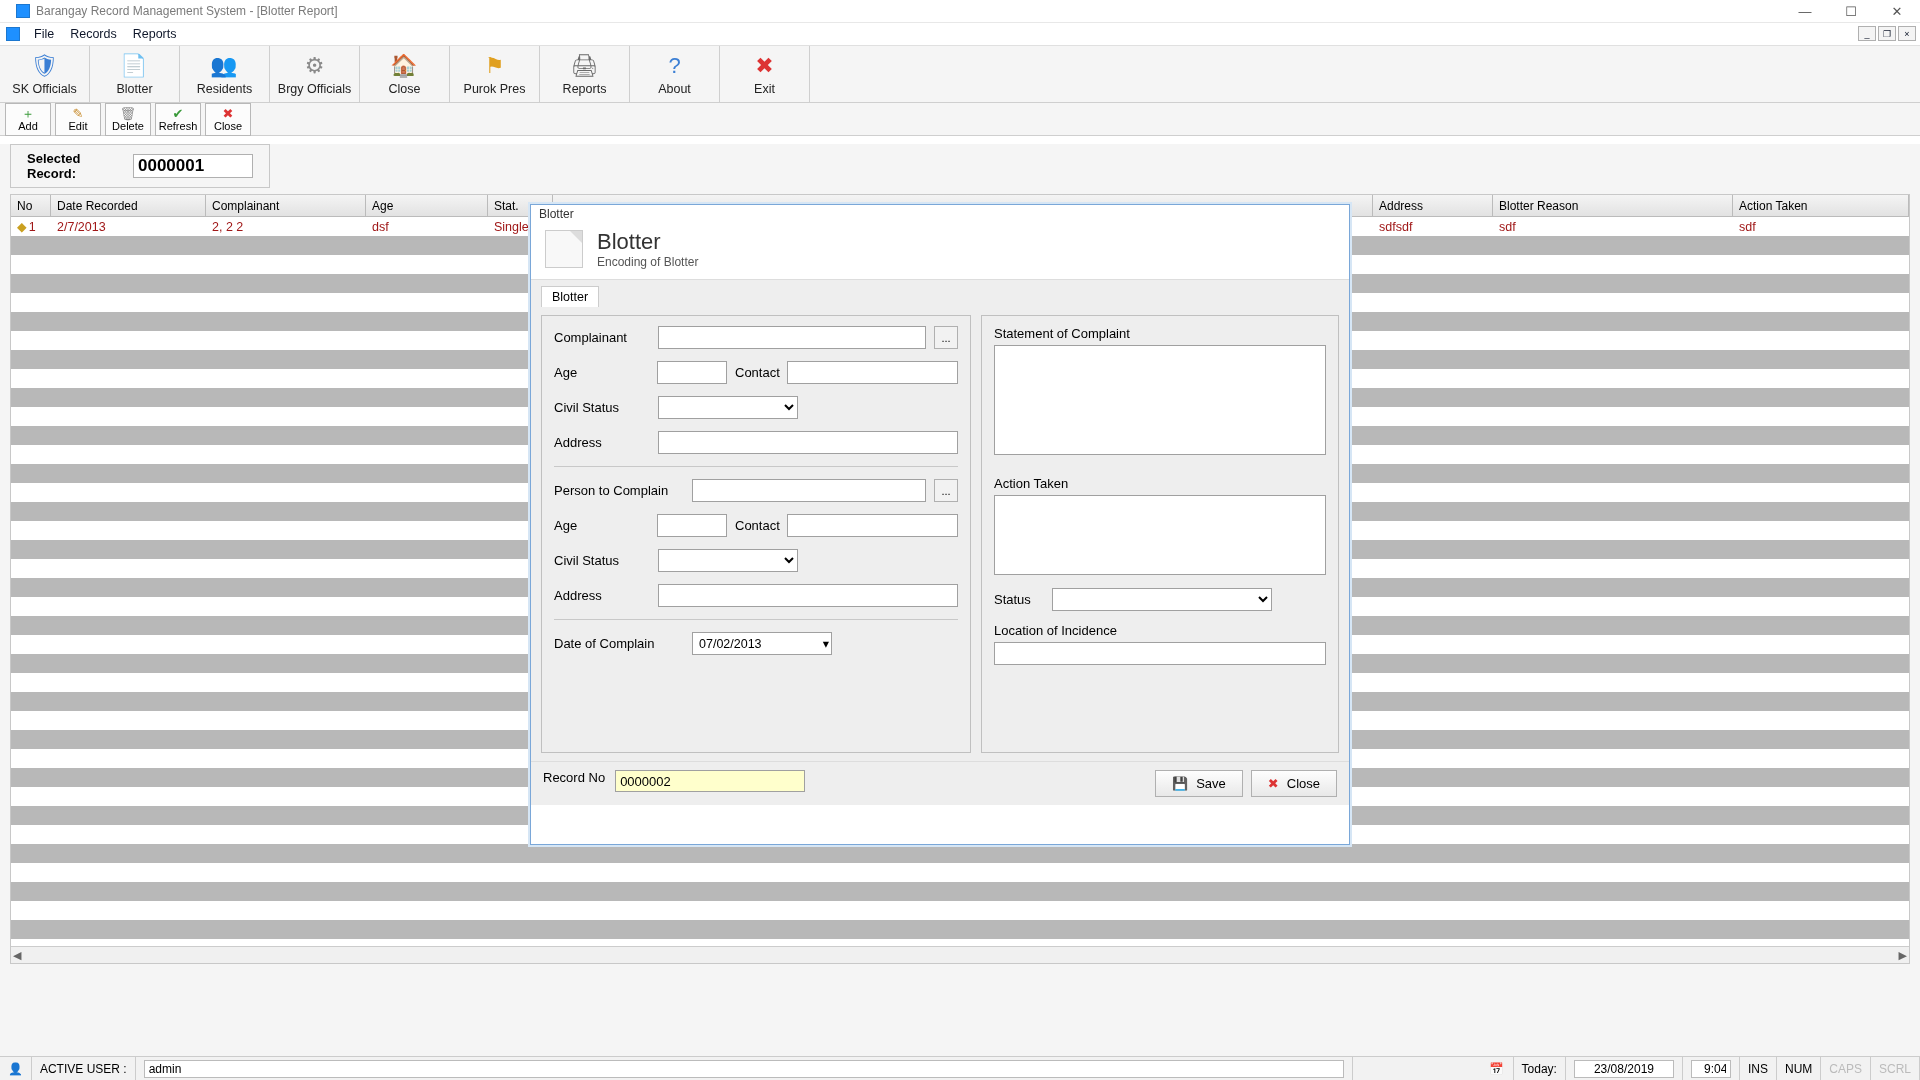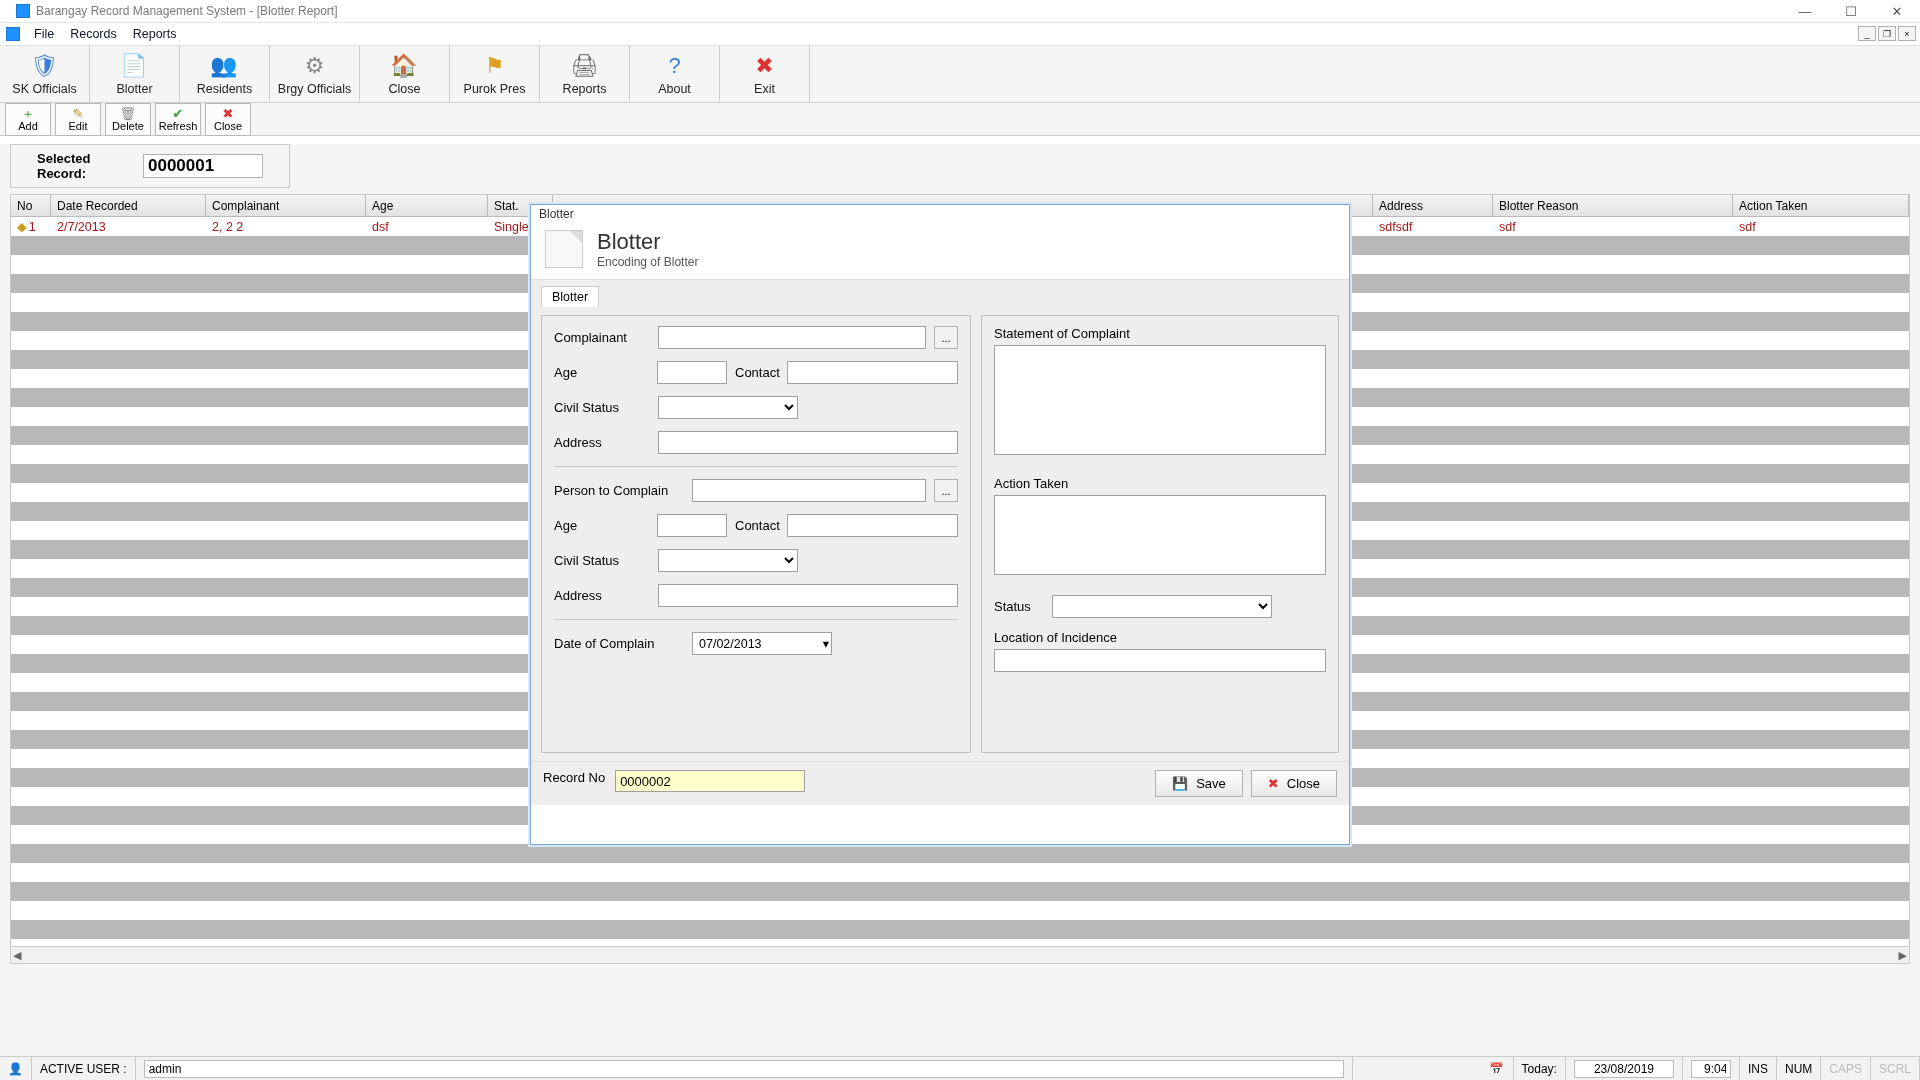--- a/index.html
+++ b/index.html
@@ -23,21 +23,21 @@
 .maintoolbar .tb-btn { width: 90px; border-right: 1px solid #cfcfcf; display: flex; flex-direction: column; align-items: center; justify-content: center; font-size: 12.5px; color: #222; gap: 2px; cursor: default; }
 .maintoolbar .tb-btn .ico { width: 28px; height: 28px; display: flex; align-items: center; justify-content: center; font-size: 22px; }
 
 
 .subtoolbar { height: 33px; display: flex; padding: 2px 5px; gap: 4px; border-bottom: 1px solid #cfcfcf; background: #f5f5f5; align-items: center; }
 .subtoolbar .sb-btn { width: 46px; height: 33px; border: 1px solid #b8b8b8; background: #fcfcfc; display: flex; flex-direction: column; align-items: center; justify-content: center; font-size: 11px; gap: 0; cursor: default; }
 .subtoolbar .sb-btn .ico { font-size: 13px; line-height: 1; }
 
 
 .workarea { position: relative; height: calc(1080px - 23px - 23px - 57px - 33px - 24px); background: #f5f5f5; }
-.selrec { margin: 8px 10px 6px 10px; border: 1px solid #c8c8c8; padding: 6px 26px; display: flex; align-items: center; gap: 12px; background: #f5f5f5; width: 280px; }
+.selrec { margin: 8px 10px 6px 10px; border: 1px solid #c8c8c8; padding: 6px 16px; display: flex; align-items: center; gap: 12px; background: #f5f5f5; width: 260px; }
 .selrec label { font-size: 13px; font-weight: bold; }
 .selrec input { font-size: 17px; font-weight: bold; border: 1px solid #b0b0b0; padding: 0 4px; height: 24px; width: 120px; }
 
 
 .tablewrap { margin: 0 10px; border: 1px solid #c8c8c8; height: 770px; overflow: hidden; position: relative; background: #fff; }
 .thead { display: flex; background: linear-gradient(#f4f4f4,#e2e2e2); border-bottom: 1px solid #bbb; font-size: 12px; height: 22px; align-items: flex-start; }
 .thead div { border-right: 1px solid #bbb; padding: 0 6px; height: 100%; display: flex; align-items: center; }
 .trow { display: flex; font-size: 12.5px; height: 19px; align-items: center; color: #a01818; }
 .trow div { padding: 0 6px; height: 100%; display: flex; align-items: center; overflow: hidden; white-space: nowrap; }
 .stripes { background: repeating-linear-gradient(#fff 0, #fff 19px, #b8b8b8 19px, #b8b8b8 38px); height: 100%; }
@@ -296,21 +296,21 @@
         </div>
       </div>
     </div>
 
     <div class="panel right">
       <div class="plabel">Statement of   Complaint</div>
       <textarea class="ta" style="height: 110px;"></textarea>
       <div style="height:18px"></div>
       <div class="plabel">Action Taken</div>
       <textarea class="ta" style="height: 80px;"></textarea>
-      <div class="frow" style="margin-top:17px">
+      <div class="frow" style="margin-top:10px">
         <label style="width:50px">Status</label>
         <select style="width:220px"></select>
       </div>
       <div class="plabel">Location of  Incidence</div>
       <input type="text" style="width: 100%; border: 1px solid rgb(160, 160, 160); height: 23px;">
     </div>
   </div>
   <div class="dlg-footer">
     <span class="recno-lbl">Record No</span>
     <input class="recno" type="text" value="0000002" style="">

